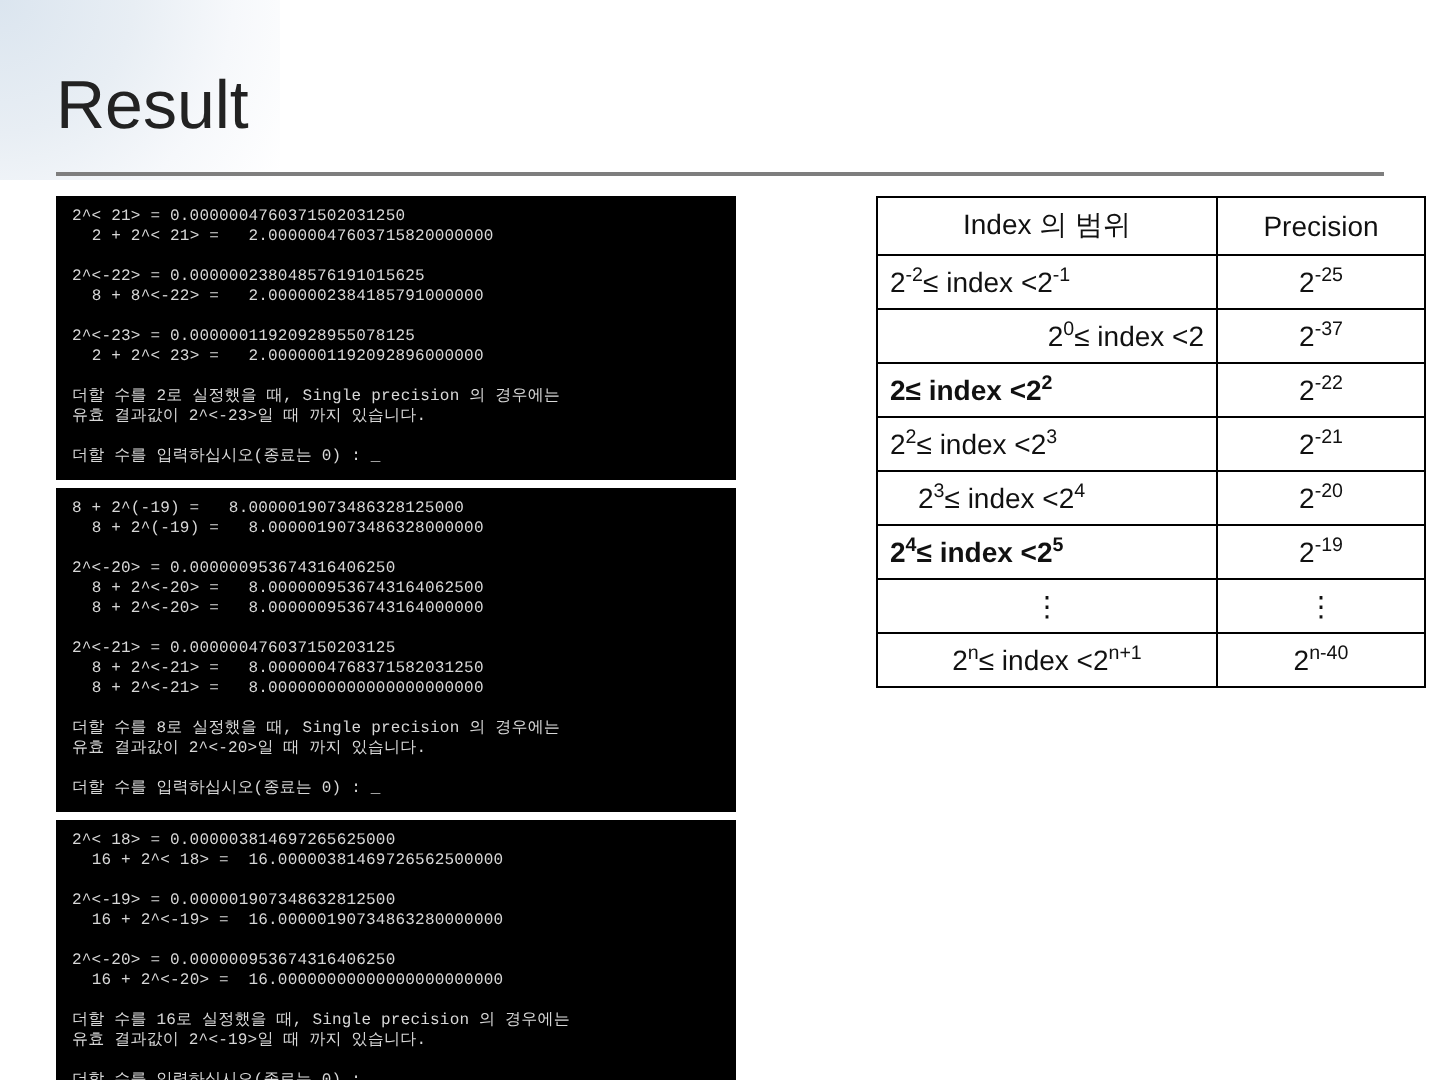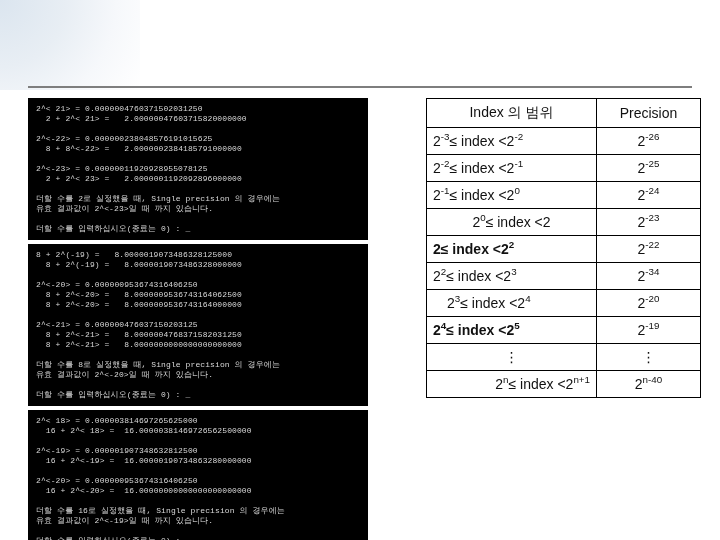--- a/index.html
+++ b/index.html
@@ -4,32 +4,33 @@
 <style>
   html,body{margin:0;padding:0;width:720px;height:540px;background:#fff;font-family:"Malgun Gothic","Segoe UI",Arial,sans-serif;overflow:hidden}
   .slide{position:relative;width:720px;height:540px;background:#fff}
   .corner{position:absolute;left:0;top:0;width:140px;height:90px;
     background:radial-gradient(circle at 0 0,#dbe5ef 0%,#e8eef4 40%,#f6f8fb 70%,#ffffff 100%);
     pointer-events:none}
   h1.title{position:absolute;left:28px;top:34px;margin:0;font-size:34px;font-weight:400;color:#222}
   .rule{position:absolute;left:28px;top:86px;width:664px;height:2px;background:#7e7e7e}
   .terms{position:absolute;left:28px;top:98px;width:340px;height:430px;display:flex;flex-direction:column;gap:4px}
   .term{background:#000;color:#d8d8d8;font-family:"Consolas","Courier New",monospace;font-size:8px;line-height:1.25;padding:6px 8px;white-space:pre-wrap;letter-spacing:.1px}
-  .table{position:absolute;left:426px;top:98px;width:274px;border-collapse:collapse;table-layout:fixed}
+  .table{position:absolute;left:438px;top:98px;width:274px;border-collapse:collapse;table-layout:fixed}
   .table col.c1{width:170px}
   .table col.c2{width:104px}
   .table th,.table td{border:1.5px solid #000;font-size:14px;padding:5px 6px;text-align:center;color:#111;background:#fff}
   .table th{font-weight:400}
   sup{font-size:.7em;vertical-align:super;line-height:0}
   .vdots{font-size:14px;line-height:1;letter-spacing:0}
 </style>
 </head>
 <body>
 <div class="slide">
   <div class="corner"></div>
+  <h1 class="title">Result</h1>
   <div class="rule"></div>
 
   <div class="terms">
     <div class="term">2^&lt; 21&gt; = 0.0000004760371502031250
   2 + 2^&lt; 21&gt; =   2.00000047603715820000000
 
 2^&lt;-22&gt; = 0.000000238048576191015625
   8 + 8^&lt;-22&gt; =   2.0000002384185791000000
 
 2^&lt;-23&gt; = 0.00000011920928955078125
@@ -75,54 +76,46 @@
         <col class="c2">
       </colgroup>
     <thead>
       <tr>
         <th>Index 의 범위</th>
         <th>Precision</th>
       </tr>
     </thead>
     <tbody id="tbody">
         <tr>
-          <td style="text-align: left;">2<sup>-3</sup>≤ index &lt;2<sup>-2</sup></td>
-          <td>2<sup>-26</sup></td>
-        </tr>
-        <tr>
           <td style="text-align: left; margin-left: 14px;">2<sup>-2</sup>≤ index &lt;2<sup>-1</sup></td>
           <td>2<sup>-25</sup></td>
         </tr>
         <tr>
-          <td style="text-align: left;">2<sup>-1</sup>≤ index &lt;2<sup>0</sup></td>
-          <td>2<sup>-24</sup></td>
-        </tr>
-        <tr>
-          <td style="text-align: center;">2<sup>0</sup>≤ index &lt;2</td>
-          <td>2<sup>-23</sup></td>
+          <td style="text-align: right;">2<sup>0</sup>≤ index &lt;2</td>
+          <td>2<sup>-37</sup></td>
         </tr>
         <tr>
           <td style="text-align: left; font-weight: bold;">2≤ index &lt;2<sup>2</sup></td>
           <td>2<sup>-22</sup></td>
         </tr>
         <tr>
           <td style="text-align: left;">2<sup>2</sup>≤ index &lt;2<sup>3</sup></td>
-          <td>2<sup>-34</sup></td>
+          <td>2<sup>-21</sup></td>
         </tr>
         <tr>
           <td style="text-align: left; padding-left: 20px;">2<sup>3</sup>≤ index &lt;2<sup>4</sup></td>
           <td>2<sup>-20</sup></td>
         </tr>
         <tr>
           <td style="text-align: left; font-weight: bold;">2<sup>4</sup>≤ index &lt;2<sup>5</sup></td>
           <td>2<sup>-19</sup></td>
         </tr>
         <tr>
           <td><span class="vdots">⋮</span></td>
           <td><span class="vdots">⋮</span></td>
         </tr>
         <tr>
-          <td style="text-align: right;">2<sup>n</sup>≤ index &lt;2<sup>n+1</sup></td>
+          <td style="text-align: center;">2<sup>n</sup>≤ index &lt;2<sup>n+1</sup></td>
           <td>2<sup>n-40</sup></td>
         </tr>
       </tbody>
   </table>
 </div>
 
 </body></html>

